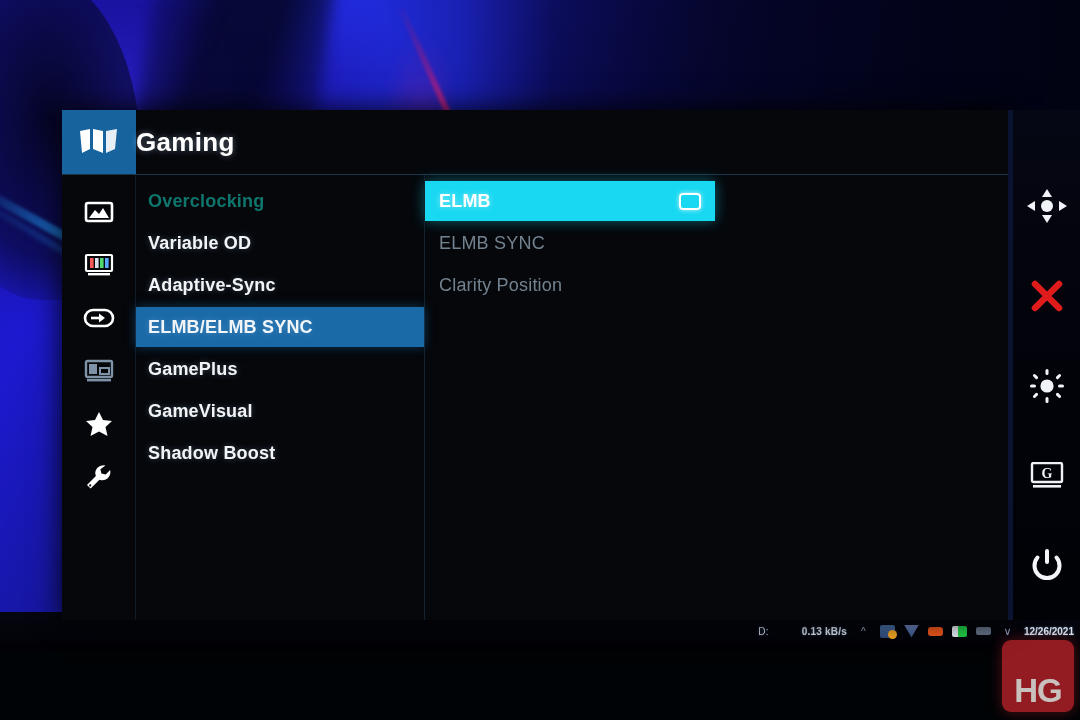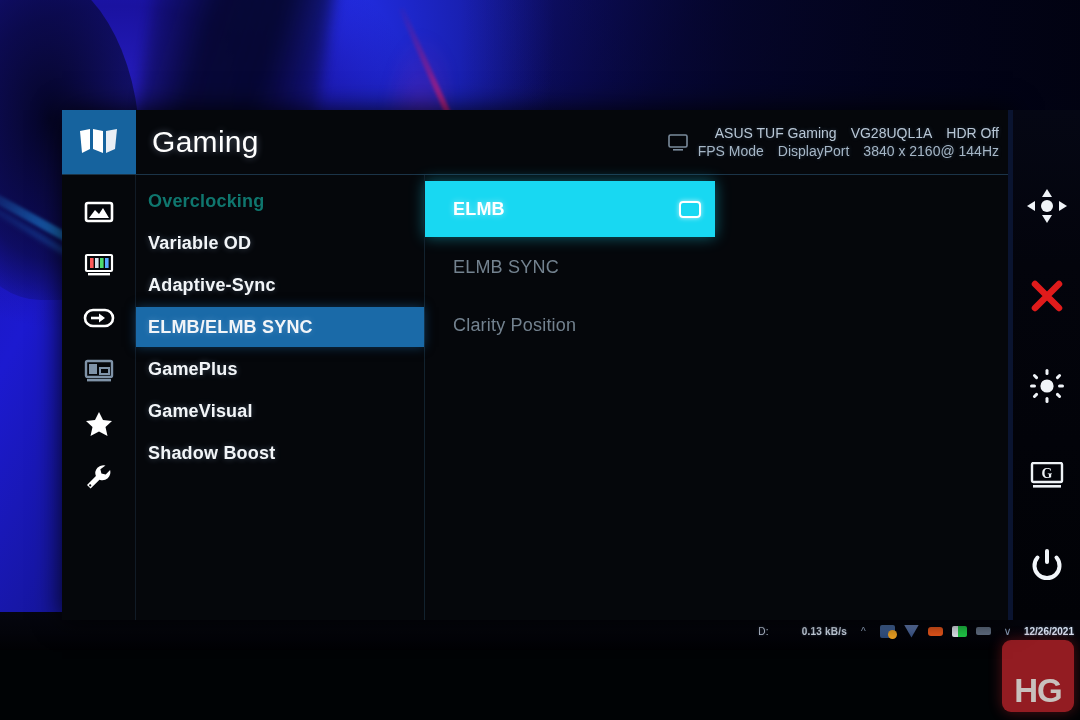--- a/index.html
+++ b/index.html
@@ -147,22 +147,22 @@
     border-bottom: 1px solid #1b3448;
   }
   .brand-tile {
     width: 74px; flex: 0 0 74px;
     background: #16639e;
     display: flex; align-items: center; justify-content: center;
   }
   .tuf-logo { width: 42px; height: 30px; display: block; }
   .osd-title {
     display: flex; align-items: center;
-    padding-left: 16px;
-    color: #ffffff; font-size: 30px; font-weight: normal;
+    padding-left: 0;
+    color: #ffffff; font-size: 26px; font-weight: bold;
     letter-spacing: .3px;
     text-shadow: 0 0 7px rgba(200,220,255,.4);
   }
   .osd-info {
     margin-left: auto;
     display: flex; align-items: center; gap: 10px;
     padding-right: 14px;
   }
   .monitor-glyph { width: 20px; height: 17px; opacity: .85; }
   .info-lines { display: flex; flex-direction: column; gap: 2px; }
@@ -208,22 +208,22 @@
   }
   .menu-item.disabled { color: #0f766e; font-weight: bold; text-shadow: none; }
   .menu-item.selected {
     background: #1a6aa8;
     box-shadow: 0 0 10px rgba(26,106,168,.5);
   }
 
   
   .sub-col { flex: 1; padding-top: 6px; }
   .sub-item {
-    height: 56px; display: flex; align-items: center;
-    padding: 0 14px 0 28px;
+    height: 40px; display: flex; align-items: center;
+    padding: 0 14px 0 14px;
     color: #73828f; font-size: 18px;
     letter-spacing: .2px;
     margin-bottom: 2px;
     justify-content: space-between;
   }
   .sub-item.highlight {
     background: #18d8f2;
     color: #ffffff; font-weight: bold;
     text-shadow: 0 0 6px rgba(255,255,255,.5);
     box-shadow: 0 0 14px rgba(24,216,242,.45);
@@ -294,38 +294,20 @@
 
     <div class="osd-header">
       <div class="brand-tile">
         <svg class="tuf-logo" viewBox="0 0 42 30">
           <polygon points="2,4 12,2 12,22 4,26" fill="#ffffff"></polygon>
           <polygon points="15,2 25,4 25,26 15,22" fill="#ffffff"></polygon>
           <polygon points="28,4 39,2 37,22 28,26" fill="#e8eef5"></polygon>
         </svg>
       </div>
       <div class="osd-title">Gaming</div>
-      <div class="osd-info">
-        <svg class="monitor-glyph" viewBox="0 0 20 17">
-          <rect x="1" y="1" width="18" height="12" rx="1.5" fill="none" stroke="#8fa2b5" stroke-width="1.6"></rect>
-          <rect x="5" y="15" width="10" height="1.6" fill="#8fa2b5"></rect>
-        </svg>
-        <div class="info-lines">
-          <div class="info-row">
-            <span class="em">ASUS TUF Gaming</span>
-            <span class="em">VG28UQL1A</span>
-            <span class="em">HDR Off</span>
-          </div>
-          <div class="info-row">
-            <span>FPS Mode</span>
-            <span>DisplayPort</span>
-            <span>3840 x 2160@ 144Hz</span>
-          </div>
-        </div>
-      </div>
     </div>
 
     <div class="osd-body">
 
       <div class="icon-rail">
         <div class="rail-ico">
           <svg width="30" height="24" viewBox="0 0 30 24">
             <rect x="2" y="3" width="26" height="18" rx="2" fill="none" stroke="#ffffff" stroke-width="2.6"></rect>
             <path d="M5 18 L11 10 L15 14 L19 8 L25 18 Z" fill="#ffffff"></path>
           </svg>

